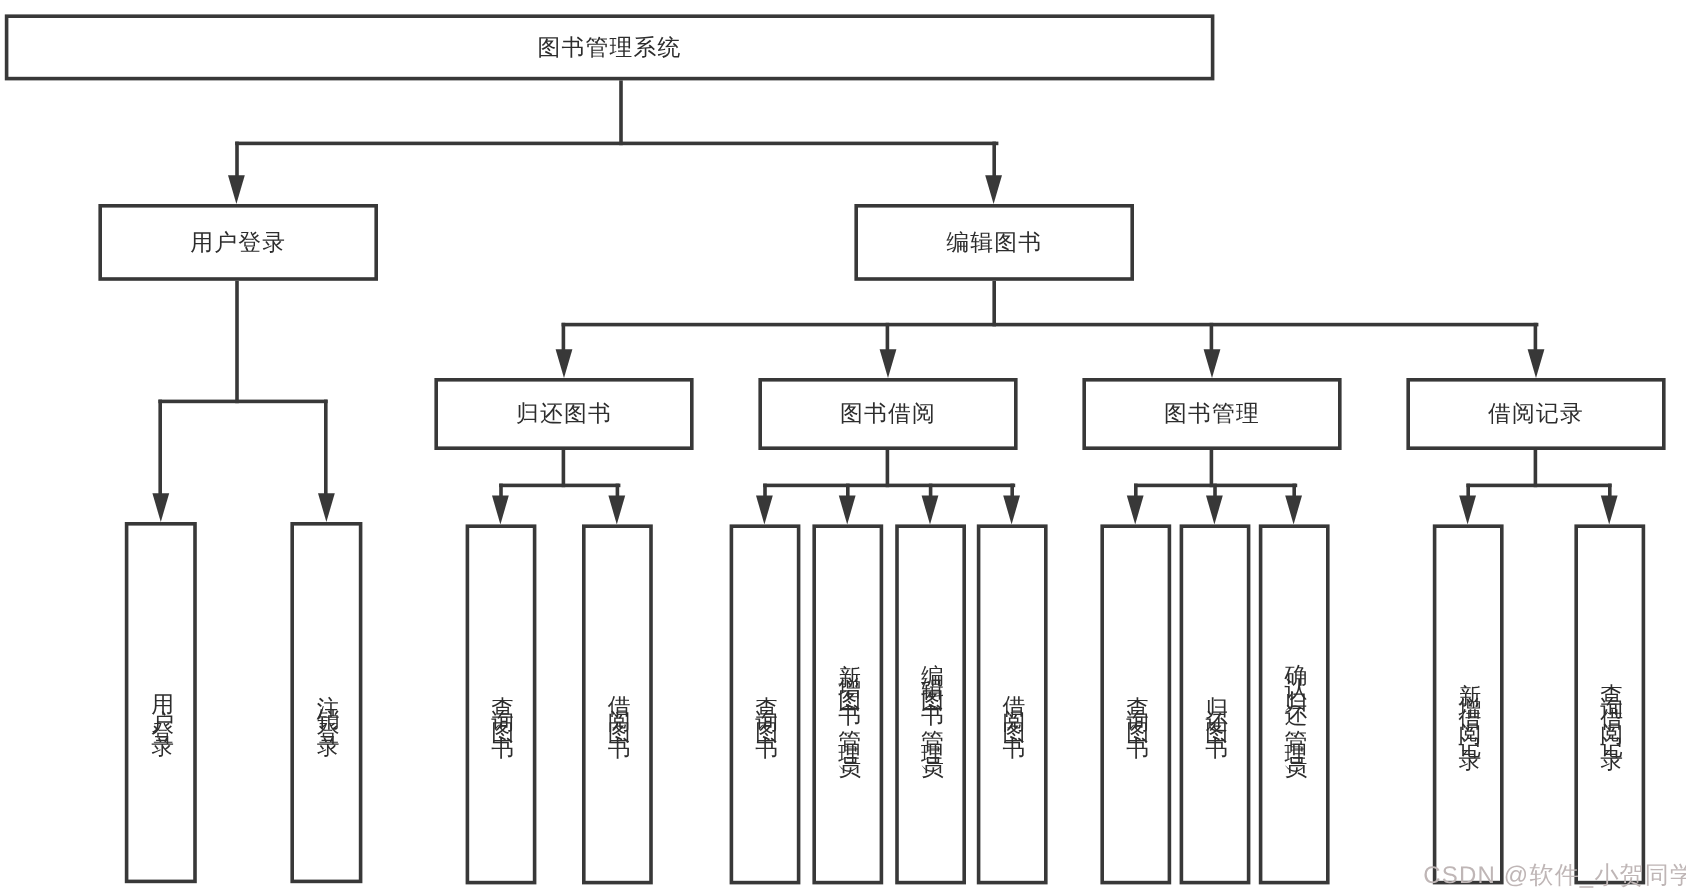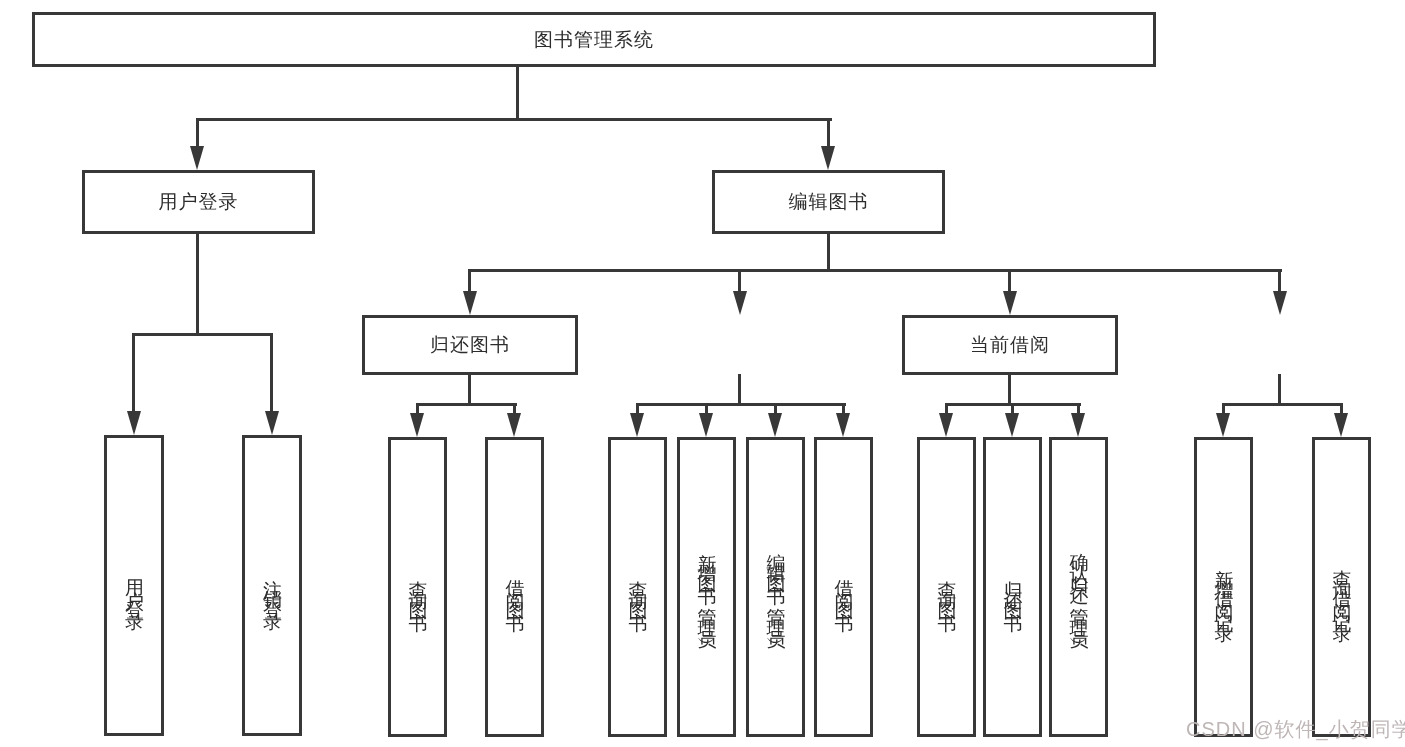--- a/index.html
+++ b/index.html
@@ -37,21 +37,21 @@
   .watermark{
     position:absolute;left:1186px;top:716px;z-index:5;
     font-size:20px;color:var(--watermark);white-space:nowrap;letter-spacing:1px;
   }
 </style>
 </head>
 <body style="--line: #383838; --border: #383838; --text: #2d2d2d; --watermark: #bfb6b6;">
 
 <div class="canvas">
 
-  <div class="hbox" style="left:32px;top:12px;width:1124px;height:55px">
+  <div class="hbox" style="left:4px;top:12px;width:1008px;height:55px">
     <span>图书管理系统</span>
   </div>
 
   <div class="v" style="left:516px;top:66px;height:55px"></div>
   <div class="h" style="left:196px;top:118px;width:636px"></div>
   <div class="v" style="left:196px;top:118px;height:30px"></div>
   <div class="arr" style="left:190px;top:146px"></div>
   <div class="v" style="left:827px;top:118px;height:30px"></div>
   <div class="arr" style="left:821px;top:146px"></div>
 
@@ -76,22 +76,28 @@
   <div class="v" style="left:738px;top:269px;height:24px"></div>
   <div class="arr" style="left:733px;top:291px"></div>
   <div class="v" style="left:1008px;top:269px;height:24px"></div>
   <div class="arr" style="left:1003px;top:291px"></div>
   <div class="v" style="left:1278px;top:269px;height:24px"></div>
   <div class="arr" style="left:1273px;top:291px"></div>
 
   <div class="hbox" style="left:362px;top:315px;width:216px;height:60px">
     <span>归还图书</span>
   </div>
+  <div class="hbox" style="left:632px;top:315px;width:216px;height:60px">
+    <span>图书借阅</span>
+  </div>
   <div class="hbox" style="left:902px;top:315px;width:216px;height:60px">
-    <span>当前借阅</span>
+    <span>图书管理</span>
+  </div>
+  <div class="hbox" style="left:1172px;top:315px;width:216px;height:60px">
+    <span>借阅记录</span>
   </div>
 
   <div class="v" style="left:468px;top:374px;height:32px"></div>
   <div class="h" style="left:416px;top:403px;width:101px"></div>
   <div class="v" style="left:416px;top:403px;height:12px"></div>
   <div class="arr" style="left:410px;top:413px"></div>
   <div class="v" style="left:513px;top:403px;height:12px"></div>
   <div class="arr" style="left:507px;top:413px"></div>
 
   <div class="v" style="left:738px;top:374px;height:32px"></div>

